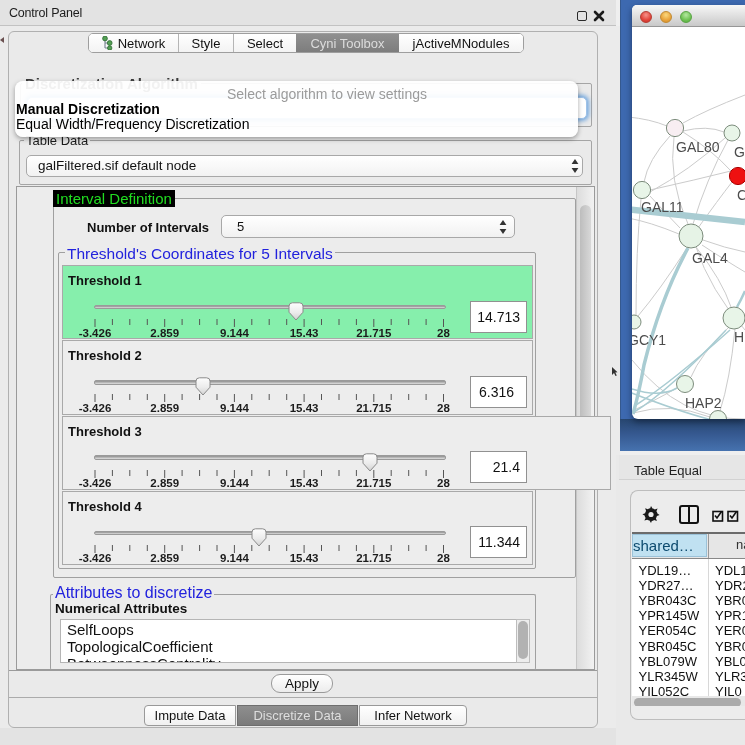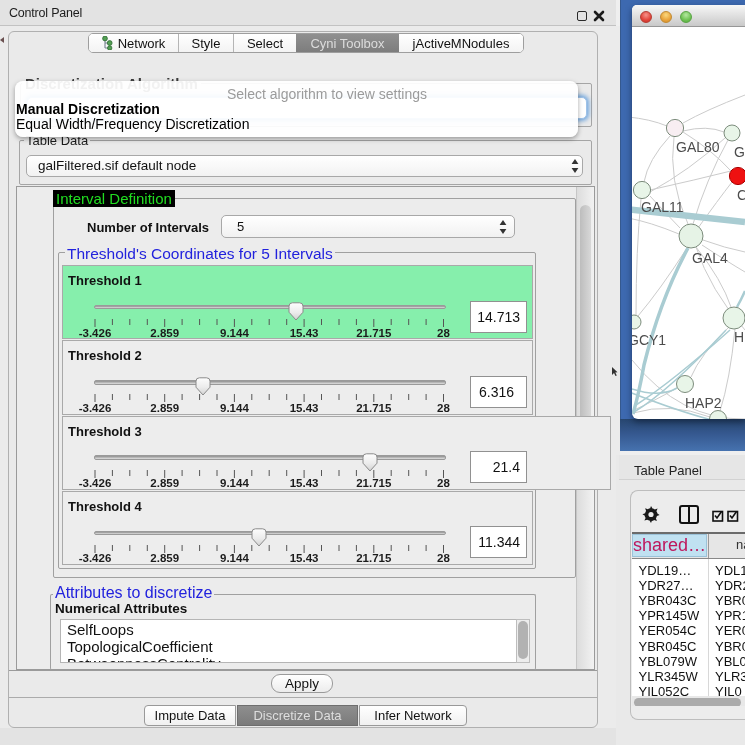--- a/index.html
+++ b/index.html
@@ -349,41 +349,41 @@
       <text x="692" y="263">GAL4</text>
       <text x="734" y="342">H</text>
       <text x="628" y="345">GCY1</text>
       <text x="685" y="408">HAP2</text>
     </g>
   </svg>
 </div>
 
 <div class="abs" style="left:616px;top:455px;width:129px;height:290px;background:#e9e9e9;">
   <div style="position:absolute;left:3px;top:0;width:126px;height:25px;background:#e6e6e6;border-bottom:1px solid #d2d2d2;"></div>
-  <div style="position:absolute;left:18px;top:8px;font-size:13px;color:#222;">Table Panel</div>
+  <div style="position:absolute;left:18px;top:8px;font-size:13px;color:#222;">Table Equal</div>
 
   <div style="position:absolute;left:14px;top:35px;width:115px;height:230px;background:#ececec;border:1px solid #bdbdbd;border-right:none;border-radius:8px 0 0 8px;"></div>
 
   <svg style="position:absolute;left:26px;top:50px;" width="18" height="18" viewBox="0 0 18 18">
       <path d="M9 1 L10.5 3.6 A5.6 5.6 0 0 1 12.8 4.5 L15.6 3.6 L14.4 6.3 A5.6 5.6 0 0 1 15.4 8.6 L17.6 10 L14.9 11 A5.6 5.6 0 0 1 13.9 13.3 L14.9 16 L12.1 15 A5.6 5.6 0 0 1 9.8 16 L9 18 L7.5 15.6 A5.6 5.6 0 0 1 5.2 14.7 L2.4 15.6 L3.6 12.9 A5.6 5.6 0 0 1 2.6 10.6 L0.4 9.2 L3.1 8.2 A5.6 5.6 0 0 1 4.1 5.9 L3.1 3.2 L5.9 4.2 A5.6 5.6 0 0 1 8.2 3.2 Z" fill="#1a1a1a"></path>
       <circle cx="9" cy="9.5" r="2.6" fill="#ececec"></circle>
     </svg>
     <div style="position:absolute;left:63px;top:50px;width:20px;height:19px;border:2.6px solid #111;border-radius:3px;"></div>
   <div style="position:absolute;left:72px;top:52px;width:2.4px;height:15px;background:#111;"></div>
   <svg style="position:absolute;left:96px;top:55px;" width="30" height="12" viewBox="0 0 30 12">
       <g stroke="#111" fill="none" stroke-width="1.6">
         <rect x="1" y="1.5" width="9.5" height="9.5"></rect>
         <path d="M3 5.5 L5 8 L9.5 1.5"></path>
         <rect x="16" y="1.5" width="9.5" height="9.5"></rect>
         <path d="M18 5.5 L20 8 L24.5 1.5"></path>
       </g>
     </svg>
 
   <div style="position:absolute;left:16px;top:77px;width:113px;height:26px;border-top:2px solid #6b6b6b;background:#e6e6e6;"></div>
-  <div style="position:absolute;left:16px;top:79px;width:75px;height:23px;background:#c0e1f1;border:1px solid #9bc2d8;text-align:center;font-size:18px;color:#be185d;line-height:21px;">shared…</div>
+  <div style="position:absolute;left:16px;top:79px;width:75px;height:23px;background:#c0e1f1;border:1px solid #9bc2d8;text-align:left;font-size:15px;color:#0c4a6e;line-height:21px;">shared…</div>
   <div style="position:absolute;left:120px;top:82px;font-size:13px;color:#333;">na</div>
   <div style="position:absolute;left:91.5px;top:79px;width:1px;height:24px;background:#9a9a9a;"></div>
 
   <div style="position:absolute;left:16px;top:103px;width:113px;height:148px;background:#fff;border-top:1px solid #888;overflow:hidden;">
     <div style="position:absolute;left:6.5px;top:3.5px;font-size:13px;color:#111;line-height:15.2px;">YDL19…<br>YDR27…<br>YBR043C<br>YPR145W<br>YER054C<br>YBR045C<br>YBL079W<br>YLR345W<br>YIL052C</div>
     <div style="position:absolute;left:83px;top:3.5px;font-size:13px;color:#111;line-height:15.2px;">YDL1<br>YDR2<br>YBR0<br>YPR1<br>YER0<br>YBR0<br>YBL0<br>YLR3<br>YIL0</div>
     <div style="position:absolute;left:75.5px;top:0;width:1px;height:148px;background:#d8d8d8;"></div>
 
     <div style="position:absolute;left:0;top:137px;width:113px;height:11px;background:#e8e8e8;"></div>
     <div style="position:absolute;left:2px;top:139px;width:107px;height:9px;background:#ababab;border-radius:5px;"></div>

